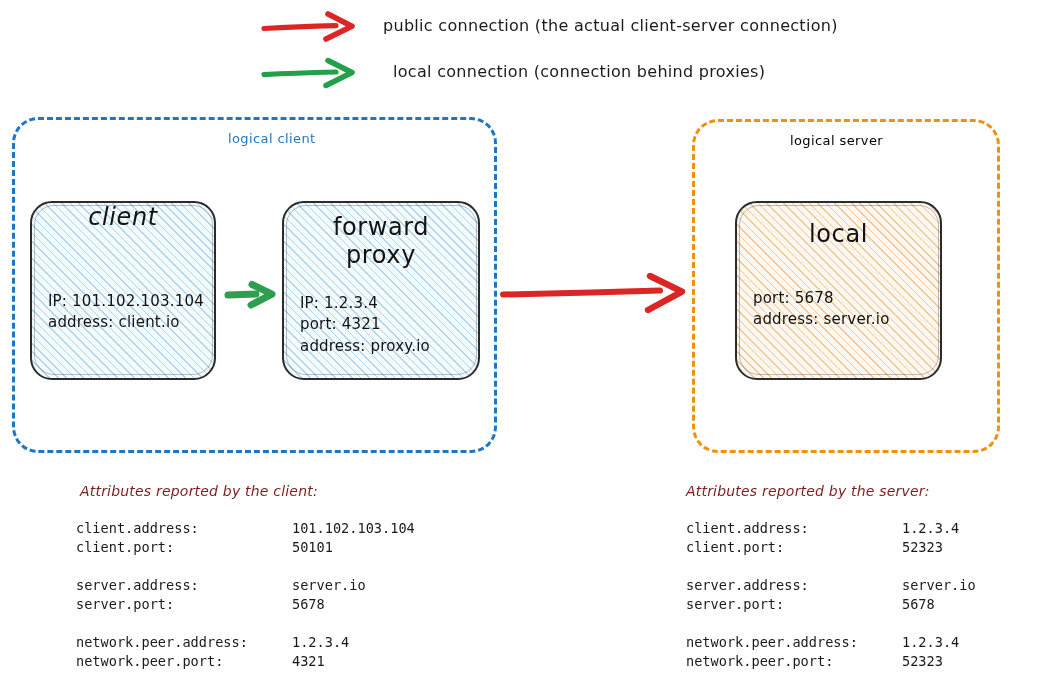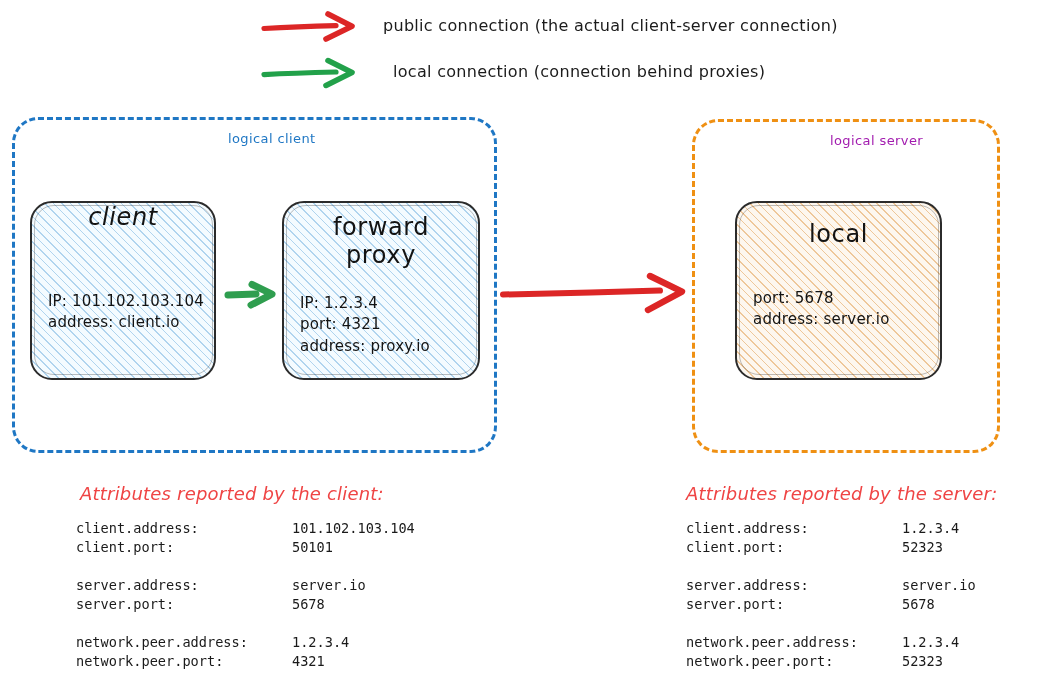--- a/index.html
+++ b/index.html
@@ -40,21 +40,21 @@
   .logical-box.server-box { border-color: #ef9013; }
 
   .logical-title {
     position: absolute;
     font-family: "DejaVu Sans", sans-serif;
     font-size: 13px;
     white-space: nowrap;
     letter-spacing: 0.4px;
   }
   .logical-title.client-title { color: #1f77c4; }
-  .logical-title.server-title { color: #a21caf; margin-left: 40px; }
+  .logical-title.server-title { color: #000000; }
 
   
   .node {
     position: absolute;
     box-sizing: border-box;
     border: 2.4px solid #2b2b2b;
     border-radius: 22px;
     overflow: hidden;
   }
   .node::after {
@@ -110,23 +110,23 @@
     color: #131313;
     line-height: 1.42;
     white-space: nowrap;
     letter-spacing: 0.2px;
   }
 
   
   .attr-heading {
     position: absolute;
     font-family: "DejaVu Sans", sans-serif;
-    font-size: 18px;
+    font-size: 14px;
     font-style: italic;
-    color: #ef4444;
+    color: #7f1d1d;
     white-space: nowrap;
     letter-spacing: 0.2px;
   }
   .attr-table {
     position: absolute;
     font-family: "DejaVu Sans Mono", monospace;
     font-size: 13.6px;
     color: #1a1a1a;
     line-height: 19px;
   }

